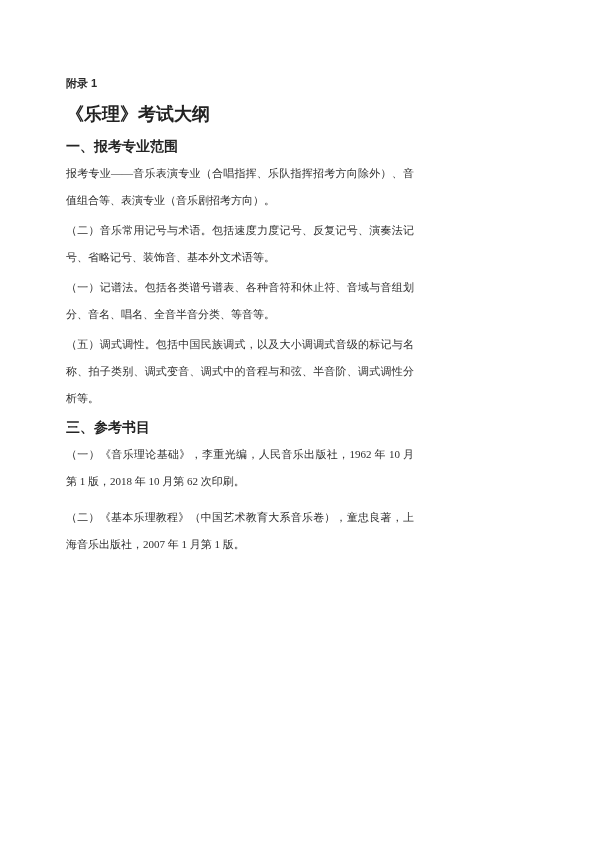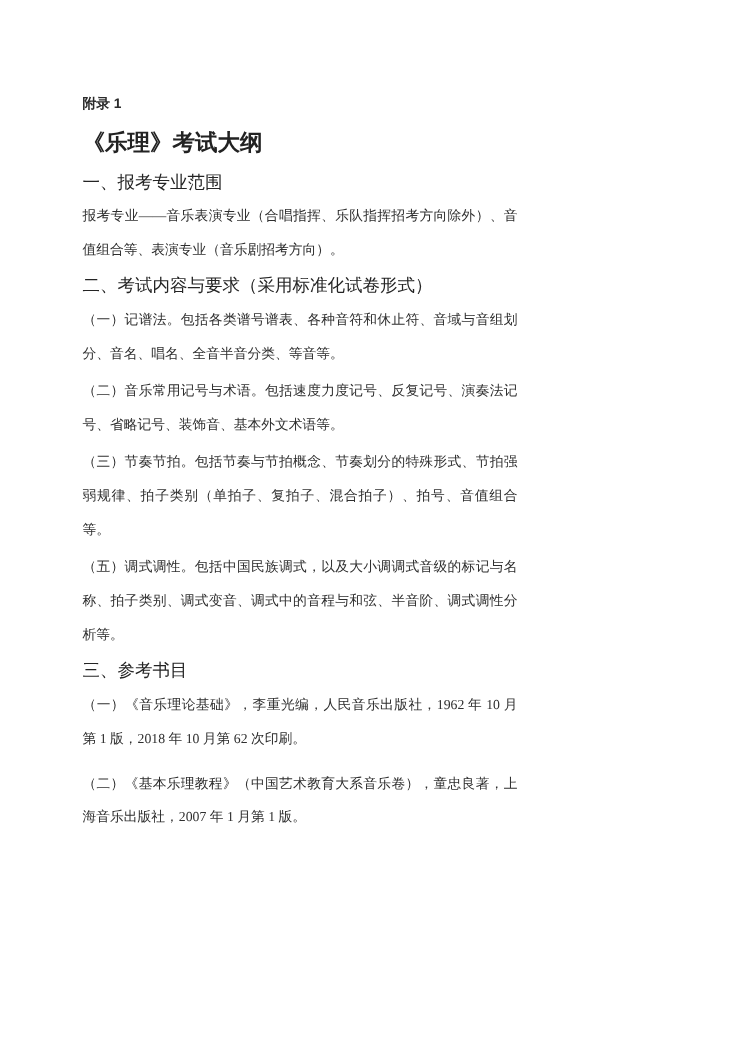--- a/index.html
+++ b/index.html
@@ -26,21 +26,21 @@
   }
   .doc-title {
     font-size: 18px;
     font-weight: bold;
     line-height: 28px;
     margin: 8px 0 6px 0;
     color: #222222;
   }
   .section-heading {
     font-size: 14px;
-    font-weight: normal;
+    font-weight: bold;
     line-height: 26px;
     margin: 0;
     color: #242424;
   }
   .para {
     font-size: 11px;
     line-height: 27px;
     margin: 0 0 3px 0;
     text-align: justify;
     color: #2e2e2e;
@@ -54,23 +54,21 @@
 
 <div class="page">
 
   <div class="appendix-label">附录 1</div>
 
   <div class="doc-title">《乐理》考试大纲</div>
 
   <h2 class="section-heading">一、报考专业范围</h2>
   <p class="para">报考专业——音乐表演专业（合唱指挥、乐队指挥招考方向除外）、音值组合等、表演专业（音乐剧招考方向）。</p>
 
-  <h2 class="section-heading">二、考试内容与要求（采用标准化试卷形式）</h2>
+  <p class="para">（二）音乐常用记号与术语。包括速度力度记号、反复记号、演奏法记号、省略记号、装饰音、基本外文术语等。</p>
   <p class="para">（一）记谱法。包括各类谱号谱表、各种音符和休止符、音域与音组划分、音名、唱名、全音半音分类、等音等。</p>
-  <p class="para">（二）音乐常用记号与术语。包括速度力度记号、反复记号、演奏法记号、省略记号、装饰音、基本外文术语等。</p>
-  <p class="para">（三）节奏节拍。包括节奏与节拍概念、节奏划分的特殊形式、节拍强弱规律、拍子类别（单拍子、复拍子、混合拍子）、拍号、音值组合等。</p>
   <p class="para">（五）调式调性。包括中国民族调式，以及大小调调式音级的标记与名称、拍子类别、调式变音、调式中的音程与和弦、半音阶、调式调性分析等。</p>
 
   <h2 class="section-heading">三、参考书目</h2>
   <p class="para book">（一）《音乐理论基础》，李重光编，人民音乐出版社，1962 年 10 月第 1 版，2018 年 10 月第 62 次印刷。</p>
   <p class="para book">（二）《基本乐理教程》（中国艺术教育大系音乐卷），童忠良著，上海音乐出版社，2007 年 1 月第 1 版。</p>
 
 </div>
 
 </body></html>

